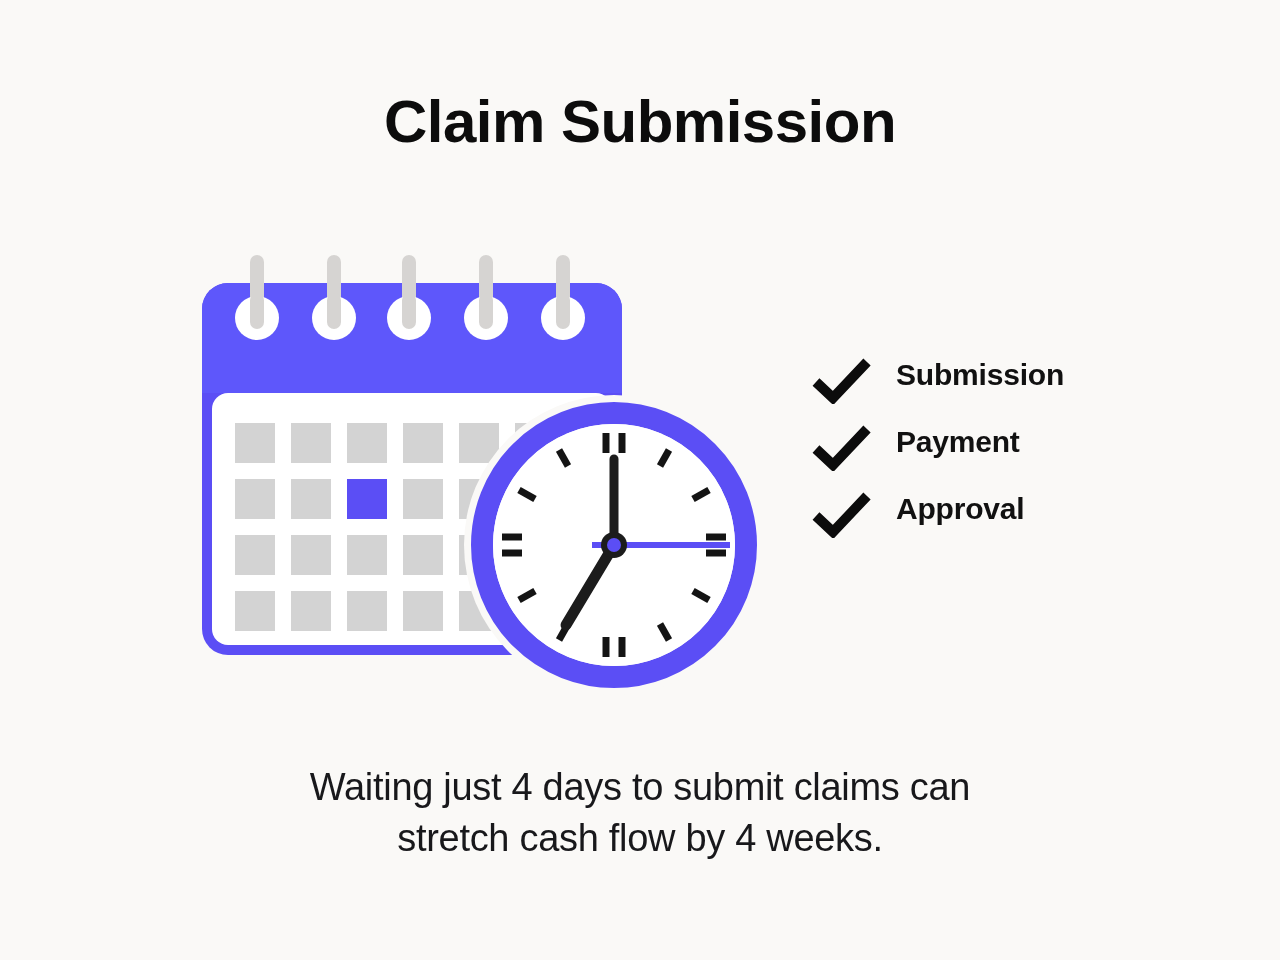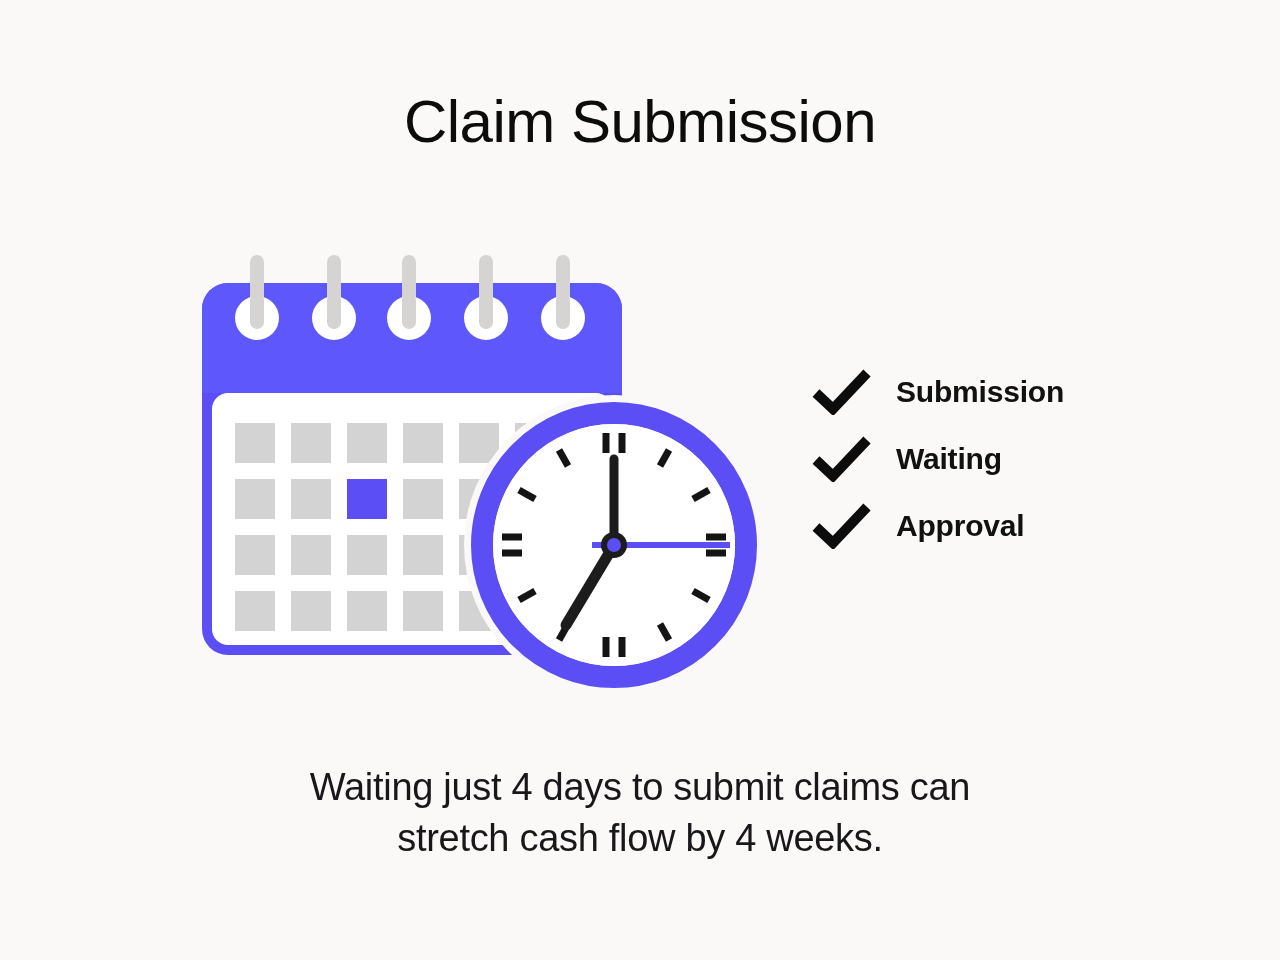--- a/index.html
+++ b/index.html
@@ -21,21 +21,21 @@
   }
 
   
   .page-title {
     position: absolute;
     left: 0;
     top: 92px;
     width: 1280px;
     text-align: center;
     font-size: 60px;
-    font-weight: 400;
+    font-weight: 700;
     letter-spacing: -0.5px;
     color: #0c0c0c;
     line-height: 1.0;
     font-family: "Liberation Sans", sans-serif;
   }
 
   
   .illustration {
     position: absolute;
     left: 190px;
@@ -49,21 +49,20 @@
 
   
   .checklist {
     position: absolute;
     left: 812px;
     top: 358px;
     width: 380px;
   }
   .check-row {
     display: flex;
-    align-items: center;
     height: 67px;
   }
   .check-icon {
     width: 60px;
     height: 46px;
     flex: 0 0 60px;
     display: block;
   }
   .check-label {
     margin-left: 24px;
@@ -228,21 +227,21 @@
       <svg class="check-icon" viewBox="0 0 60 46">
         <path d="M4 24 L21 40 L55 4" fill="none" stroke="#0c0c0c" stroke-width="10" stroke-linecap="butt" stroke-linejoin="miter"></path>
       </svg>
       <span class="check-label">Submission</span>
     </div>
 
     <div class="check-row">
       <svg class="check-icon" viewBox="0 0 60 46">
         <path d="M4 24 L21 40 L55 4" fill="none" stroke="#0c0c0c" stroke-width="10" stroke-linecap="butt" stroke-linejoin="miter"></path>
       </svg>
-      <span class="check-label">Waiting</span>
+      <span class="check-label">Payment</span>
     </div>
 
     <div class="check-row">
       <svg class="check-icon" viewBox="0 0 60 46">
         <path d="M4 24 L21 40 L55 4" fill="none" stroke="#0c0c0c" stroke-width="10" stroke-linecap="butt" stroke-linejoin="miter"></path>
       </svg>
       <span class="check-label">Approval</span>
     </div>
 
   </div>

